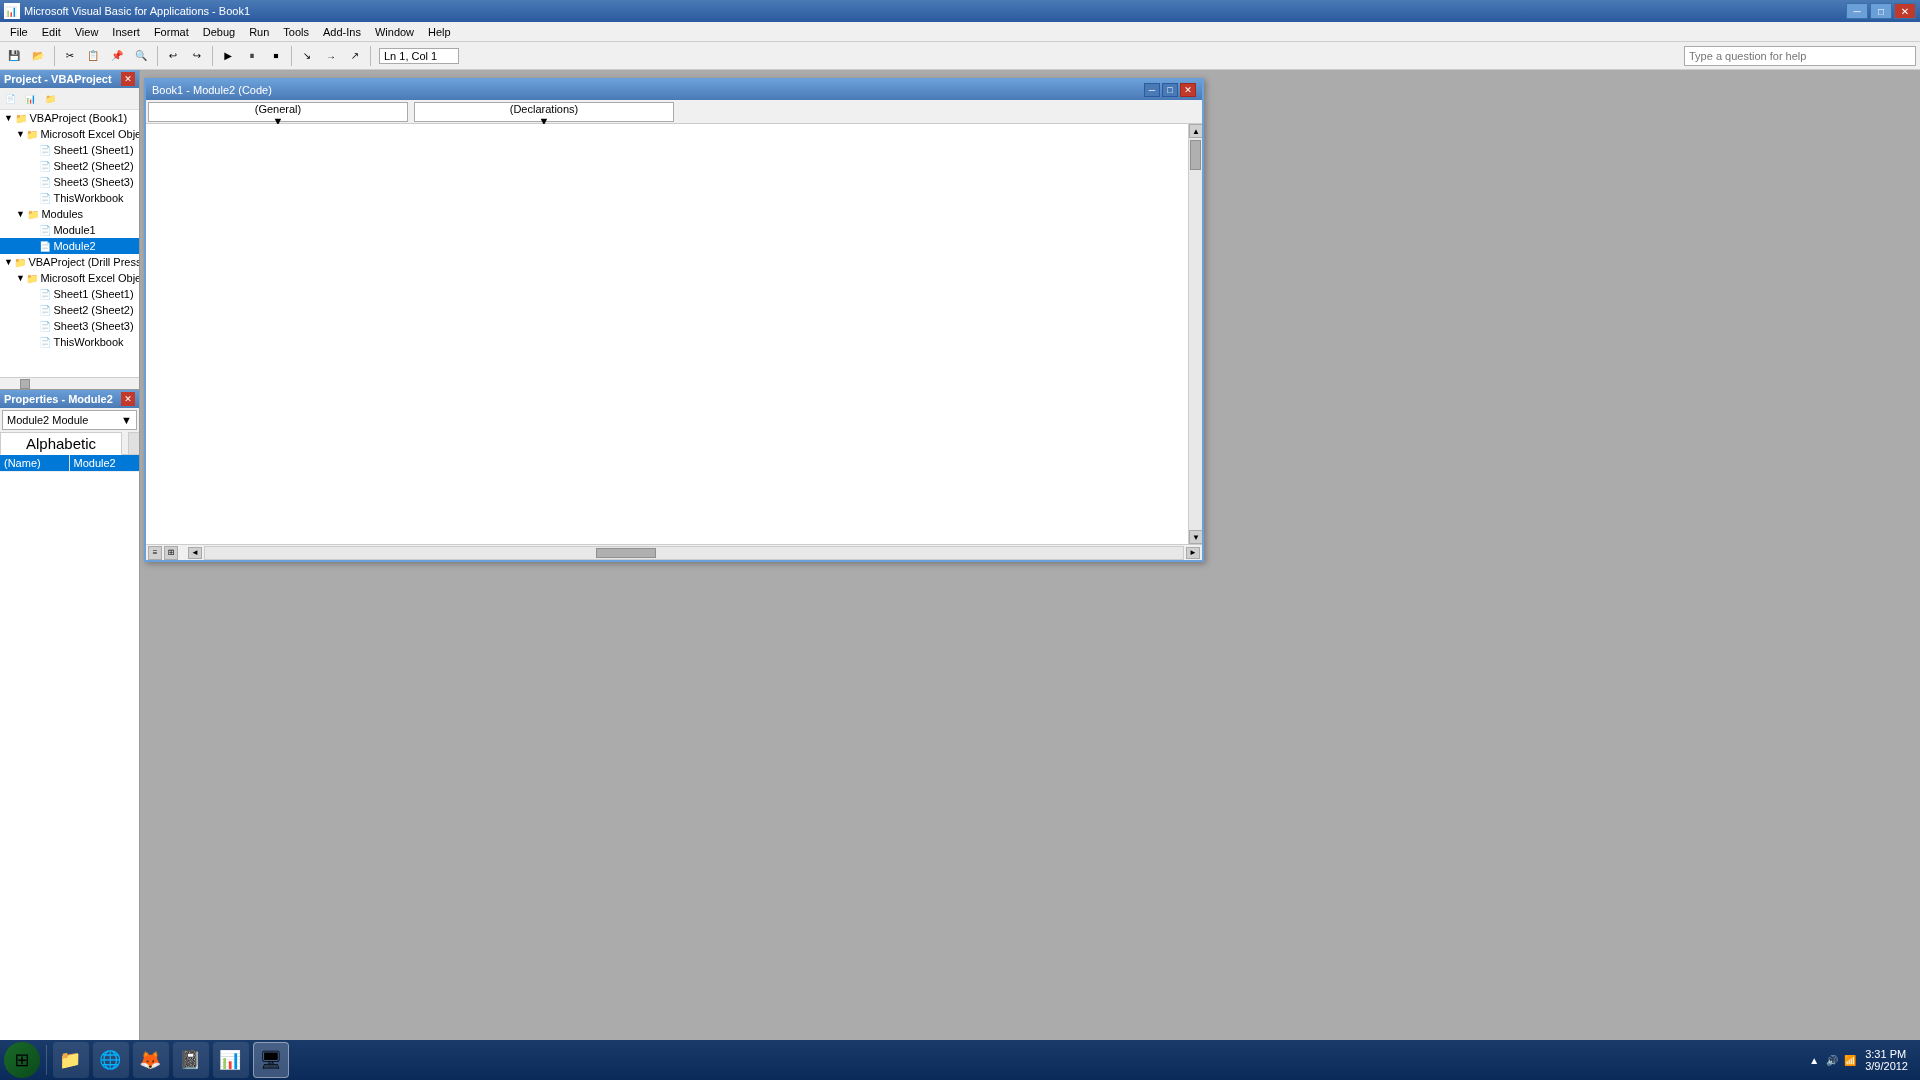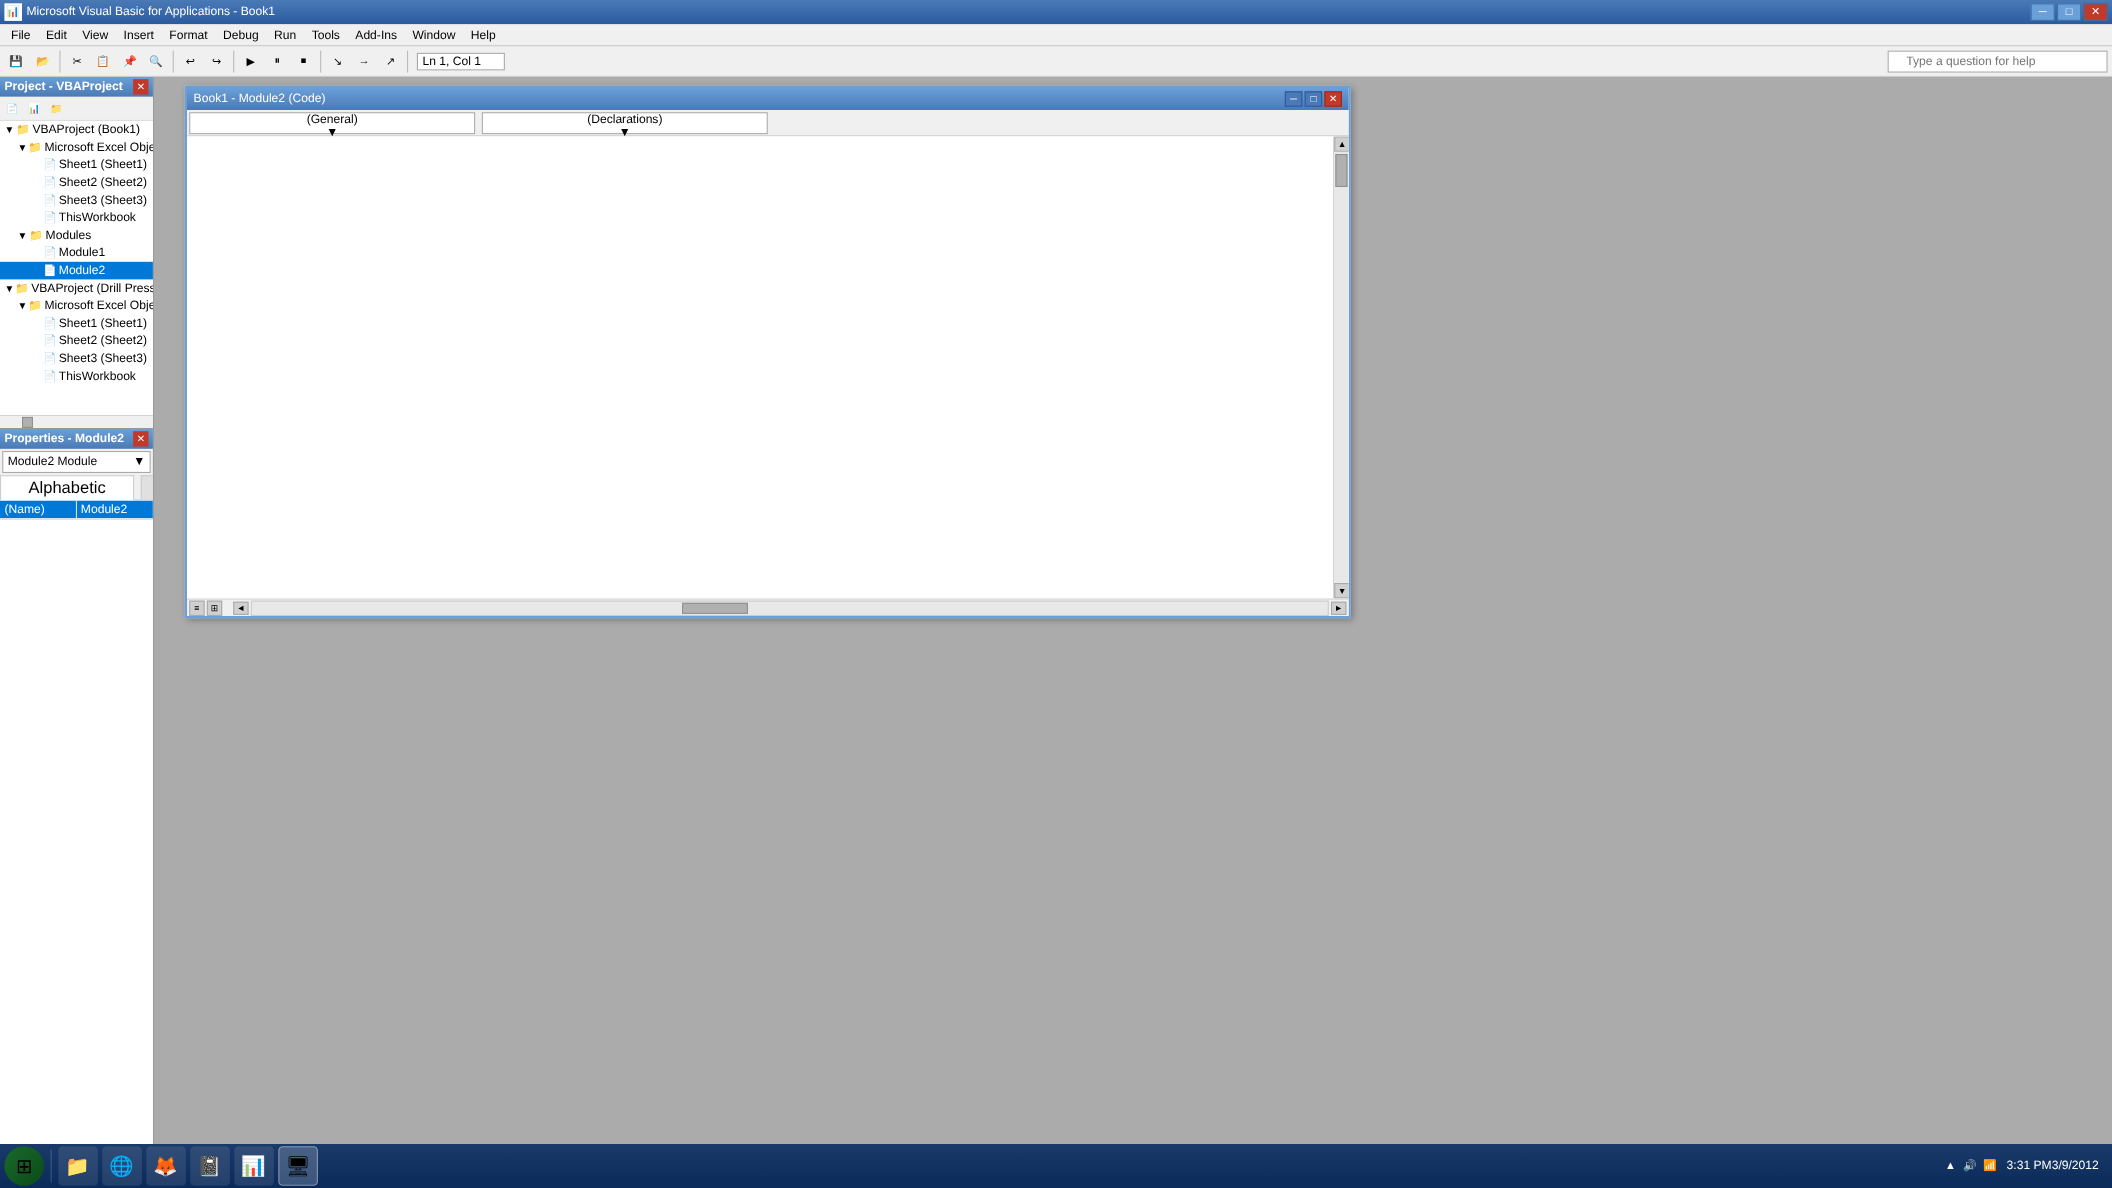--- a/index.html
+++ b/index.html
@@ -111,34 +111,33 @@
     #ln-col-display {
       margin-left: 4px;
       font-size: 11px;
       padding: 1px 4px;
       background: white;
       border: 1px solid #aaa;
       min-width: 80px;
     }
     #help-input {
       margin-left: auto;
-      width: 200px;
+      width: 232px;
       height: 20px;
       border: 1px solid #aaa;
-      padding: 1px 16px;
+      padding: 1px 4px;
       font-size: 11px;
       color: #888;
       background: white;
     }
 
     
     #main-layout {
       display: flex;
       height: calc(1080px - 22px - 20px - 28px - 40px);
-      gap: 24px;
     }
 
     
     #left-panel {
       width: 140px;
       display: flex;
       flex-direction: column;
       background: #f0f0f0;
       border-right: 1px solid #999;
     }
@@ -471,21 +470,21 @@
       margin-left: auto;
       display: flex;
       align-items: center;
       gap: 8px;
       color: white;
       font-size: 11px;
       padding-right: 8px;
     }
     #clock {
       display: flex;
-      flex-direction: row;
+      flex-direction: column;
     }
     #taskbar-icons {
       display: flex;
       align-items: center;
       gap: 4px;
     }
     .tray-icon {
       width: 14px;
       height: 14px;
       font-size: 10px;

